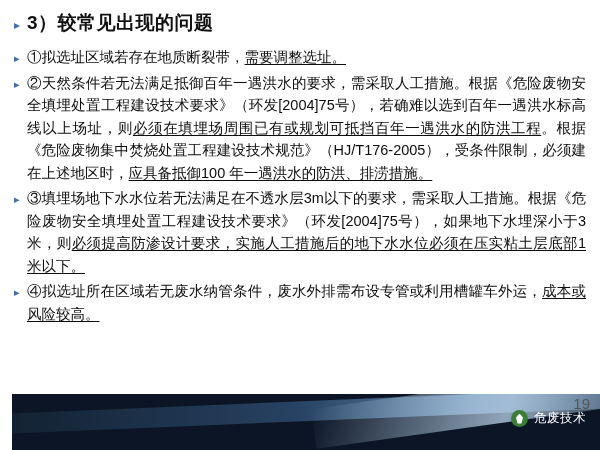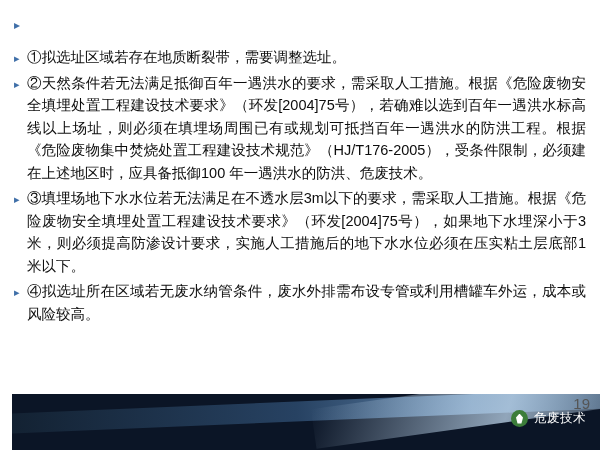--- a/index.html
+++ b/index.html
@@ -58,20 +58,21 @@
     letter-spacing: 0.5px;
   }
   .para {
     font-size: 14.5px;
     color: #0d0d0d;
     line-height: 22.5px;
     text-align: justify;
     flex: 1 1 auto;
   }
   .para .u {
+    text-decoration: underline;
     text-underline-offset: 2px;
   }
   .blk {
     margin-bottom: 3px;
   }
   
   .footer {
     position: absolute;
     left: 12px;
     right: 0;
@@ -152,30 +153,31 @@
 </style>
 </head>
 <body>
 
 <div class="slide">
 
   <div class="content">
 
     <div class="line title-row">
       <span class="bullet big">▸</span>
+      <span class="title-text">3）较常见出现的问题</span>
     </div>
 
     <div class="line blk">
       <span class="bullet">▸</span>
       <span class="para"><span>①拟选址区域若存在地质断裂带，</span><span class="u">需要调整选址。</span></span>
     </div>
 
     <div class="line blk">
       <span class="bullet">▸</span>
-      <span class="para"><span>②天然条件若无法满足抵御百年一遇洪水的要求，需采取人工措施。根据《危险废物安全填埋处置工程建设技术要求》（环发[2004]75号），若确难以选到百年一遇洪水标高线以上场址，则</span><span class="u">必须在填埋场周围已有或规划可抵挡百年一遇洪水的防洪工程</span><span>。根据《危险废物集中焚烧处置工程建设技术规范》（HJ/T176-2005），受条件限制，必须建在上述地区时，</span><span class="u">应具备抵御100 年一遇洪水的防洪、危废技术。</span></span>
+      <span class="para"><span>②天然条件若无法满足抵御百年一遇洪水的要求，需采取人工措施。根据《危险废物安全填埋处置工程建设技术要求》（环发[2004]75号），若确难以选到百年一遇洪水标高线以上场址，则</span><span class="u">必须在填埋场周围已有或规划可抵挡百年一遇洪水的防洪工程</span><span>。根据《危险废物集中焚烧处置工程建设技术规范》（HJ/T176-2005），受条件限制，必须建在上述地区时，</span><span class="u">应具备抵御100 年一遇洪水的防洪、排涝措施。</span></span>
     </div>
 
     <div class="line blk">
       <span class="bullet">▸</span>
       <span class="para"><span>③填埋场地下水水位若无法满足在不透水层3m以下的要求，需采取人工措施。根据《危险废物安全填埋处置工程建设技术要求》（环发[2004]75号），如果地下水埋深小于3米，则</span><span class="u">必须提高防渗设计要求，实施人工措施后的地下水水位必须在压实粘土层底部1米以下。</span></span>
     </div>
 
     <div class="line blk">
       <span class="bullet">▸</span>
       <span class="para"><span>④拟选址所在区域若无废水纳管条件，废水外排需布设专管或利用槽罐车外运，</span><span class="u">成本或风险较高。</span></span>

